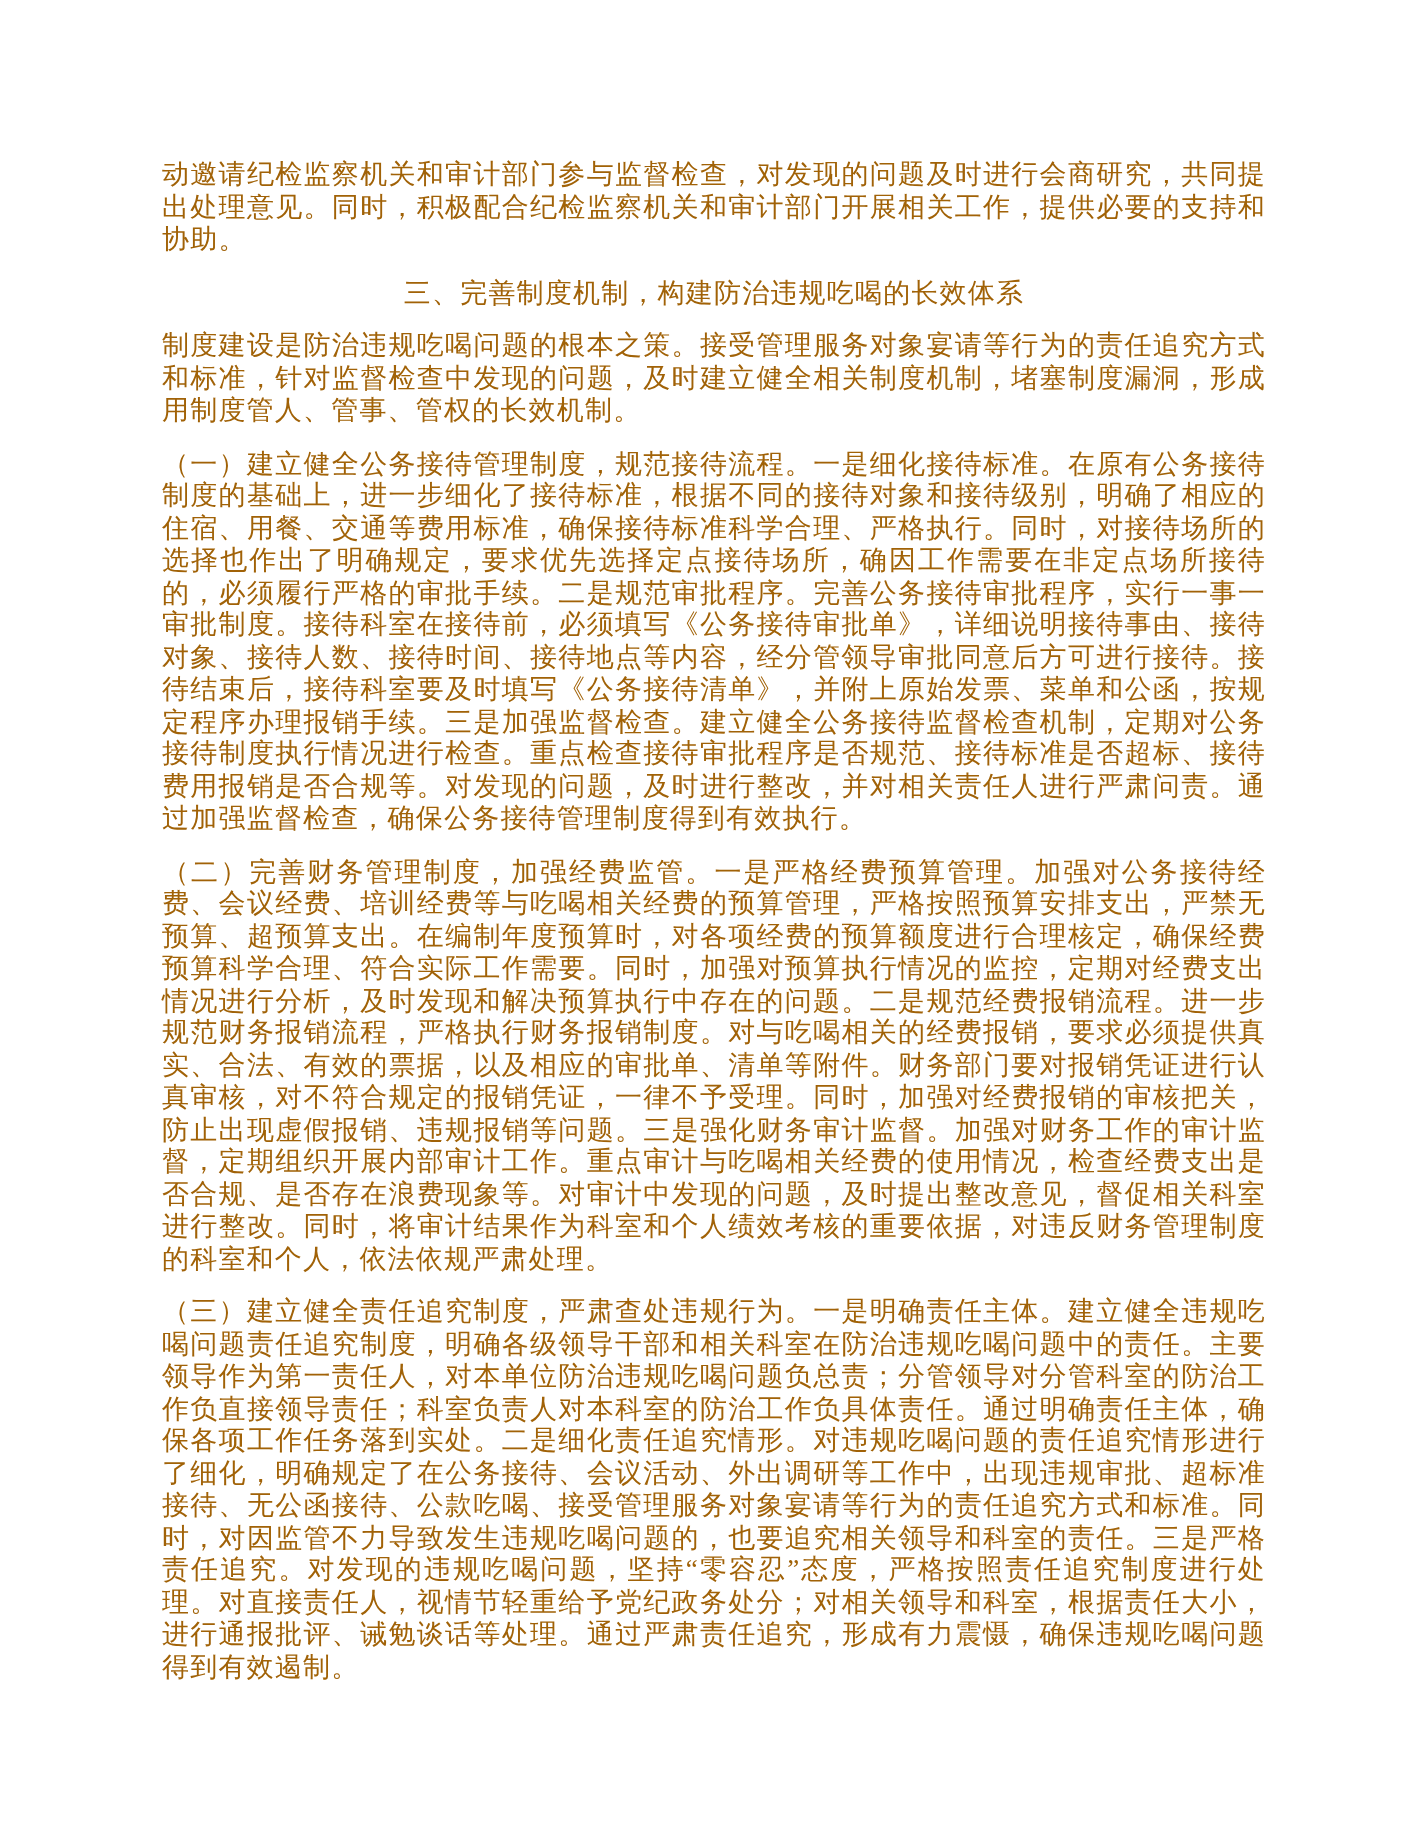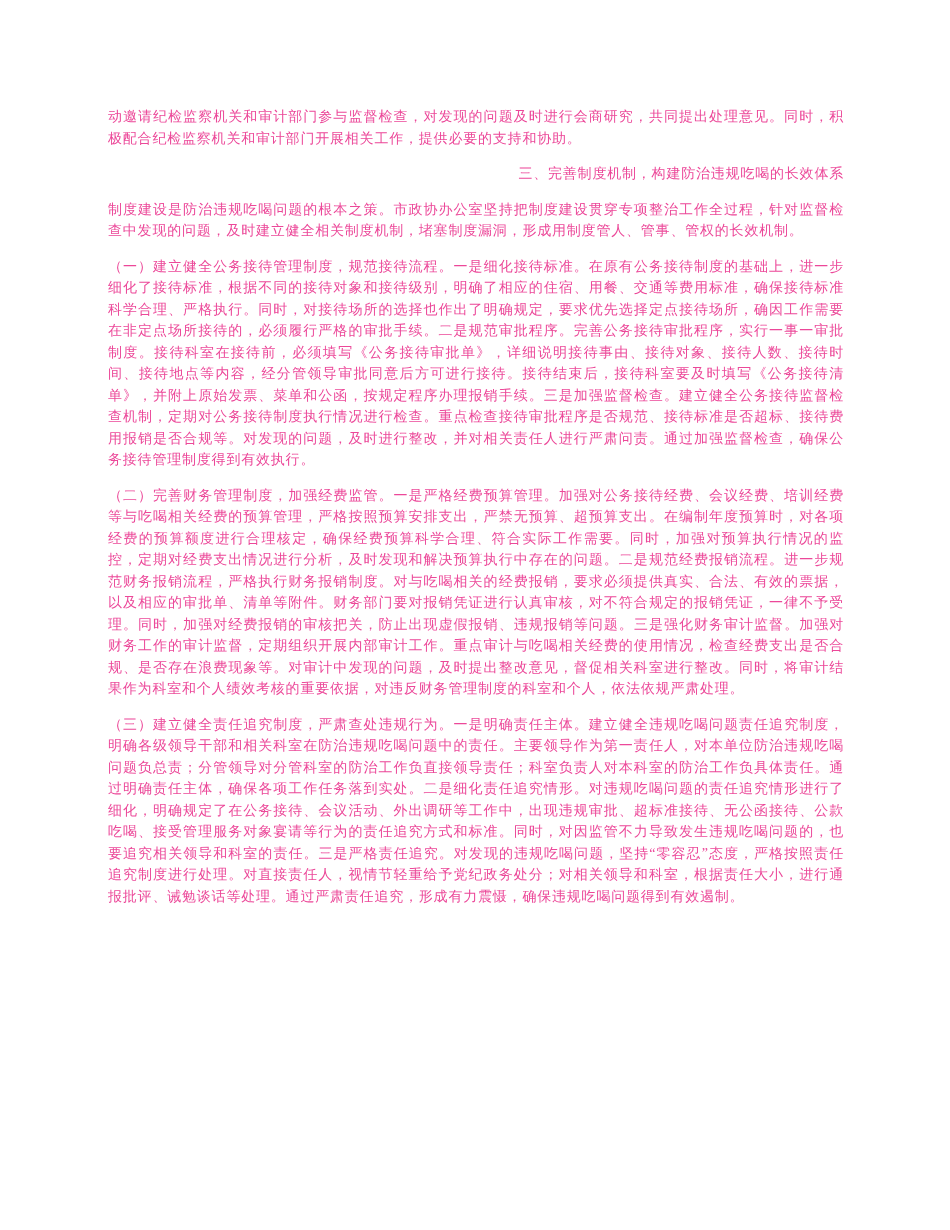--- a/index.html
+++ b/index.html
@@ -14,40 +14,40 @@
     position: relative;
   }
   .doc {
     position: absolute;
     left: 108px;
     top: 106px;
     width: 736px;
   }
   p.para {
     font-family: "Liberation Serif", "DejaVu Serif", serif;
-    font-size: 14px;
+    font-size: 18px;
     line-height: 21.5px;
     letter-spacing: 0.8px;
-    color: #ec4899;
+    color: #a16207;
     margin: 0 0 14px 0;
     text-align: justify;
     text-justify: inter-ideograph;
     word-break: break-all;
   }
   p.para.heading {
-    text-align: right;
+    text-align: center;
   }
   .run { font-weight: normal; }
   .run.bold { font-weight: normal; }
 </style>
 </head>
 <body>
 
 <div class="doc">
   <div>
       <p class="para"><span class="run">动邀请纪检监察机关和审计部门参与监督检查，对发现的问题及时进行会商研究，共同提出处理意见。同时，积极配合纪检监察机关和审计部门开展相关工作，提供必要的支持和协助。</span></p>
       <p class="para heading"><span class="run">三、完善制度机制，构建防治违规吃喝的长效体系</span></p>
-      <p class="para"><span class="run">制度建设是防治违规吃喝问题的根本之策。市政协办公室坚持把制度建设贯穿专项整治工作全过程，针对监督检查中发现的问题，及时建立健全相关制度机制，堵塞制度漏洞，形成用制度管人、管事、管权的长效机制。</span></p>
+      <p class="para"><span class="run">制度建设是防治违规吃喝问题的根本之策。接受管理服务对象宴请等行为的责任追究方式和标准，针对监督检查中发现的问题，及时建立健全相关制度机制，堵塞制度漏洞，形成用制度管人、管事、管权的长效机制。</span></p>
       <p class="para"><span class="run">（一）建立健全公务接待管理制度，规范接待流程。</span><span class="run bold">一是</span><span class="run">细化接待标准。在原有公务接待制度的基础上，进一步细化了接待标准，根据不同的接待对象和接待级别，明确了相应的住宿、用餐、交通等费用标准，确保接待标准科学合理、严格执行。同时，对接待场所的选择也作出了明确规定，要求优先选择定点接待场所，确因工作需要在非定点场所接待的，必须履行严格的审批手续。</span><span class="run bold">二是</span><span class="run">规范审批程序。完善公务接待审批程序，实行一事一审批制度。接待科室在接待前，必须填写《公务接待审批单》，详细说明接待事由、接待对象、接待人数、接待时间、接待地点等内容，经分管领导审批同意后方可进行接待。接待结束后，接待科室要及时填写《公务接待清单》，并附上原始发票、菜单和公函，按规定程序办理报销手续。</span><span class="run bold">三是</span><span class="run">加强监督检查。建立健全公务接待监督检查机制，定期对公务接待制度执行情况进行检查。重点检查接待审批程序是否规范、接待标准是否超标、接待费用报销是否合规等。对发现的问题，及时进行整改，并对相关责任人进行严肃问责。通过加强监督检查，确保公务接待管理制度得到有效执行。</span></p>
       <p class="para"><span class="run">（二）完善财务管理制度，加强经费监管。</span><span class="run bold">一是</span><span class="run">严格经费预算管理。加强对公务接待经费、会议经费、培训经费等与吃喝相关经费的预算管理，严格按照预算安排支出，严禁无预算、超预算支出。在编制年度预算时，对各项经费的预算额度进行合理核定，确保经费预算科学合理、符合实际工作需要。同时，加强对预算执行情况的监控，定期对经费支出情况进行分析，及时发现和解决预算执行中存在的问题。</span><span class="run bold">二是</span><span class="run">规范经费报销流程。进一步规范财务报销流程，严格执行财务报销制度。对与吃喝相关的经费报销，要求必须提供真实、合法、有效的票据，以及相应的审批单、清单等附件。财务部门要对报销凭证进行认真审核，对不符合规定的报销凭证，一律不予受理。同时，加强对经费报销的审核把关，防止出现虚假报销、违规报销等问题。</span><span class="run bold">三是</span><span class="run">强化财务审计监督。加强对财务工作的审计监督，定期组织开展内部审计工作。重点审计与吃喝相关经费的使用情况，检查经费支出是否合规、是否存在浪费现象等。对审计中发现的问题，及时提出整改意见，督促相关科室进行整改。同时，将审计结果作为科室和个人绩效考核的重要依据，对违反财务管理制度的科室和个人，依法依规严肃处理。</span></p>
       <p class="para"><span class="run">（三）建立健全责任追究制度，严肃查处违规行为。</span><span class="run bold">一是</span><span class="run">明确责任主体。建立健全违规吃喝问题责任追究制度，明确各级领导干部和相关科室在防治违规吃喝问题中的责任。主要领导作为第一责任人，对本单位防治违规吃喝问题负总责；分管领导对分管科室的防治工作负直接领导责任；科室负责人对本科室的防治工作负具体责任。通过明确责任主体，确保各项工作任务落到实处。</span><span class="run bold">二是</span><span class="run">细化责任追究情形。对违规吃喝问题的责任追究情形进行了细化，明确规定了在公务接待、会议活动、外出调研等工作中，出现违规审批、超标准接待、无公函接待、公款吃喝、接受管理服务对象宴请等行为的责任追究方式和标准。同时，对因监管不力导致发生违规吃喝问题的，也要追究相关领导和科室的责任。</span><span class="run bold">三是</span><span class="run">严格责任追究。对发现的违规吃喝问题，坚持“零容忍”态度，严格按照责任追究制度进行处理。对直接责任人，视情节轻重给予党纪政务处分；对相关领导和科室，根据责任大小，进行通报批评、诫勉谈话等处理。通过严肃责任追究，形成有力震慑，确保违规吃喝问题得到有效遏制。</span></p>
     </div>
 </div>
 
 </body></html>

